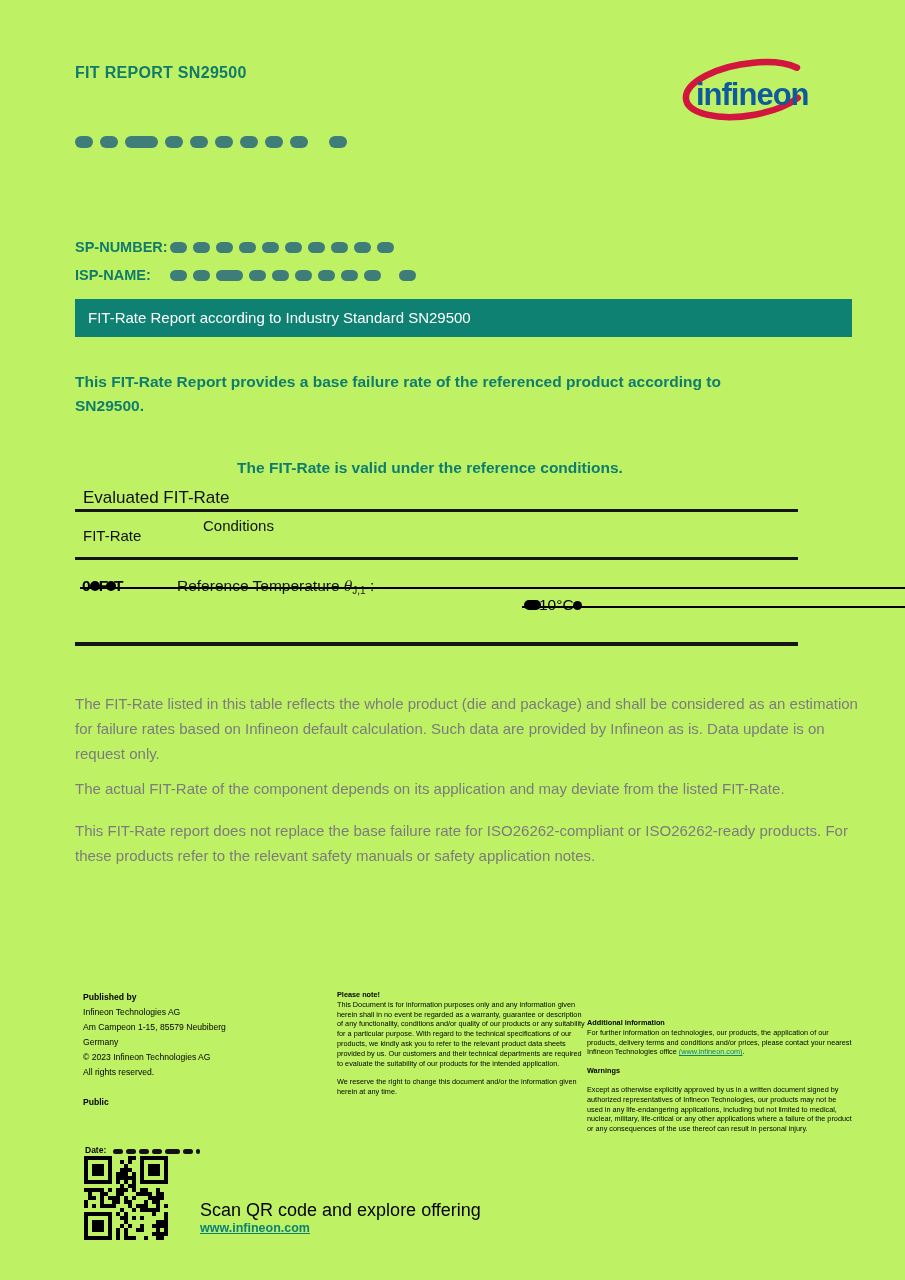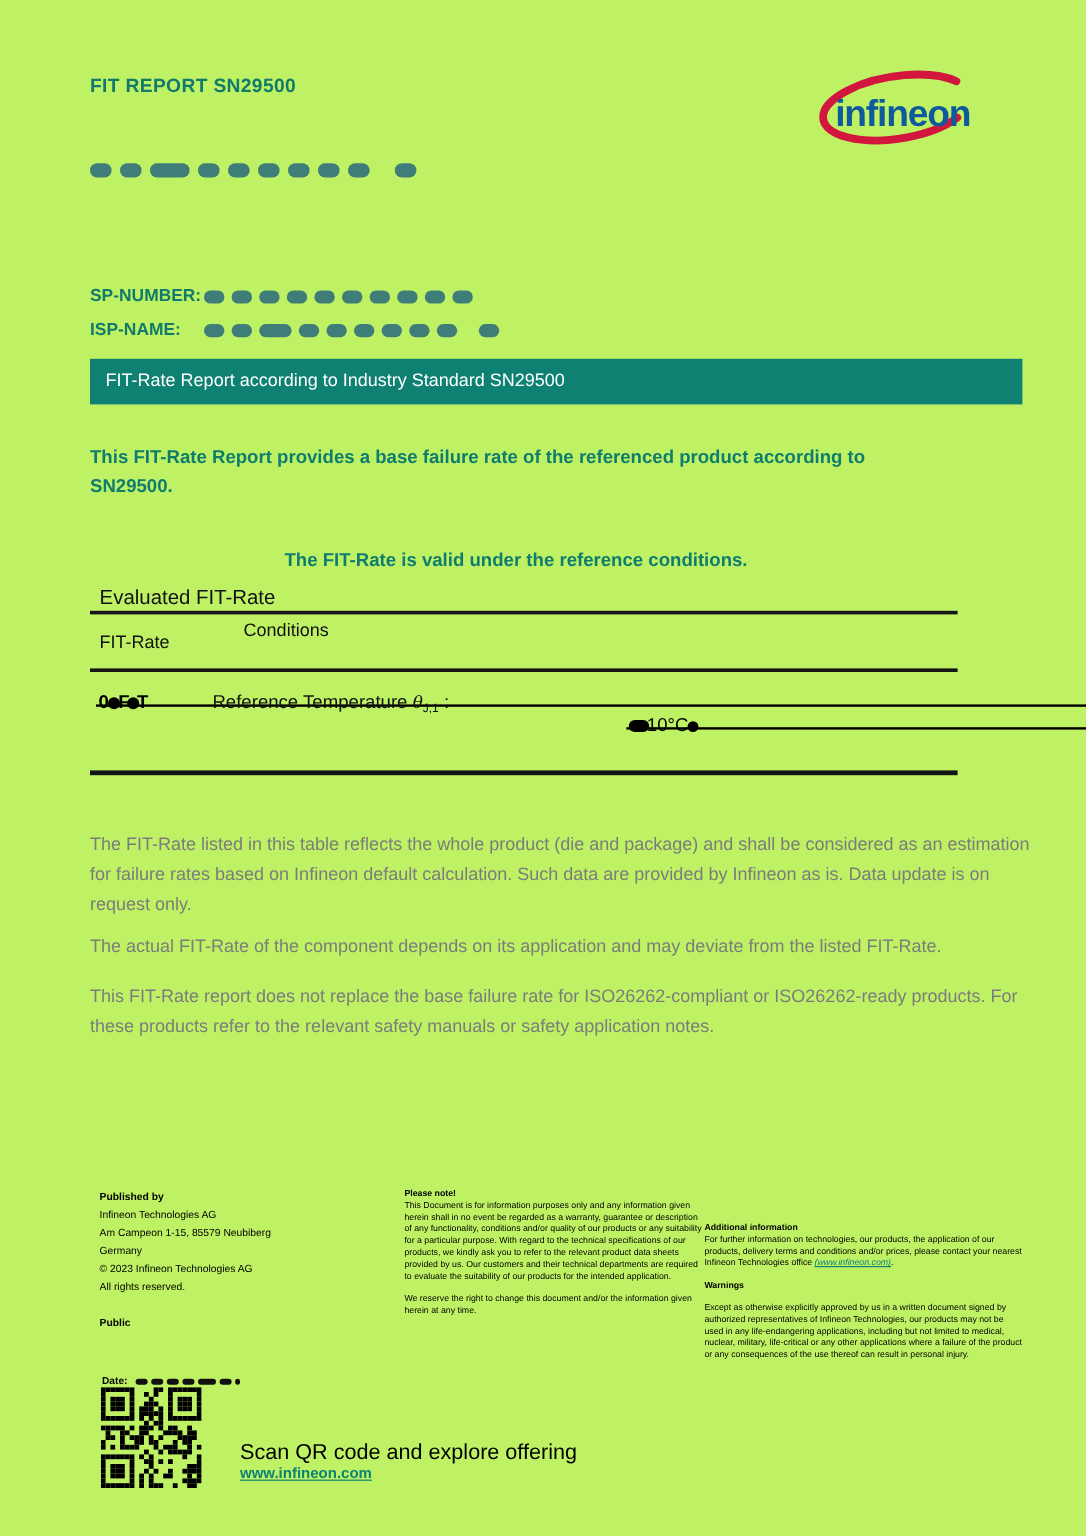--- a/index.html
+++ b/index.html
@@ -38,21 +38,21 @@
 
   
   .para{font-size:15px;color:#7c7c7c;line-height:1.68;}
 
   
   .fcol-left{font-size:8.6px;line-height:15px;color:#000;}
   .fcol{font-size:7.3px;line-height:9.8px;color:#000;}
   .fhead{font-weight:bold;}
   .fgap{height:9px;}
   .fgap-l{height:15px;}
-  .flink{color:#0a8276;text-decoration:underline;cursor:pointer;font-style:italic;}
+  .flink{color:#0a8276;text-decoration:underline;cursor:pointer;}
 
   
   .date-label{font-size:8.5px;font-weight:bold;color:#000;}
   .qr-caption{font-size:18px;color:#000;}
   .qr-link{font-size:12.5px;font-weight:bold;color:#0a8276;text-decoration:underline;cursor:pointer;}
 </style>
 </head>
 <body>
 
 <div class="page">

